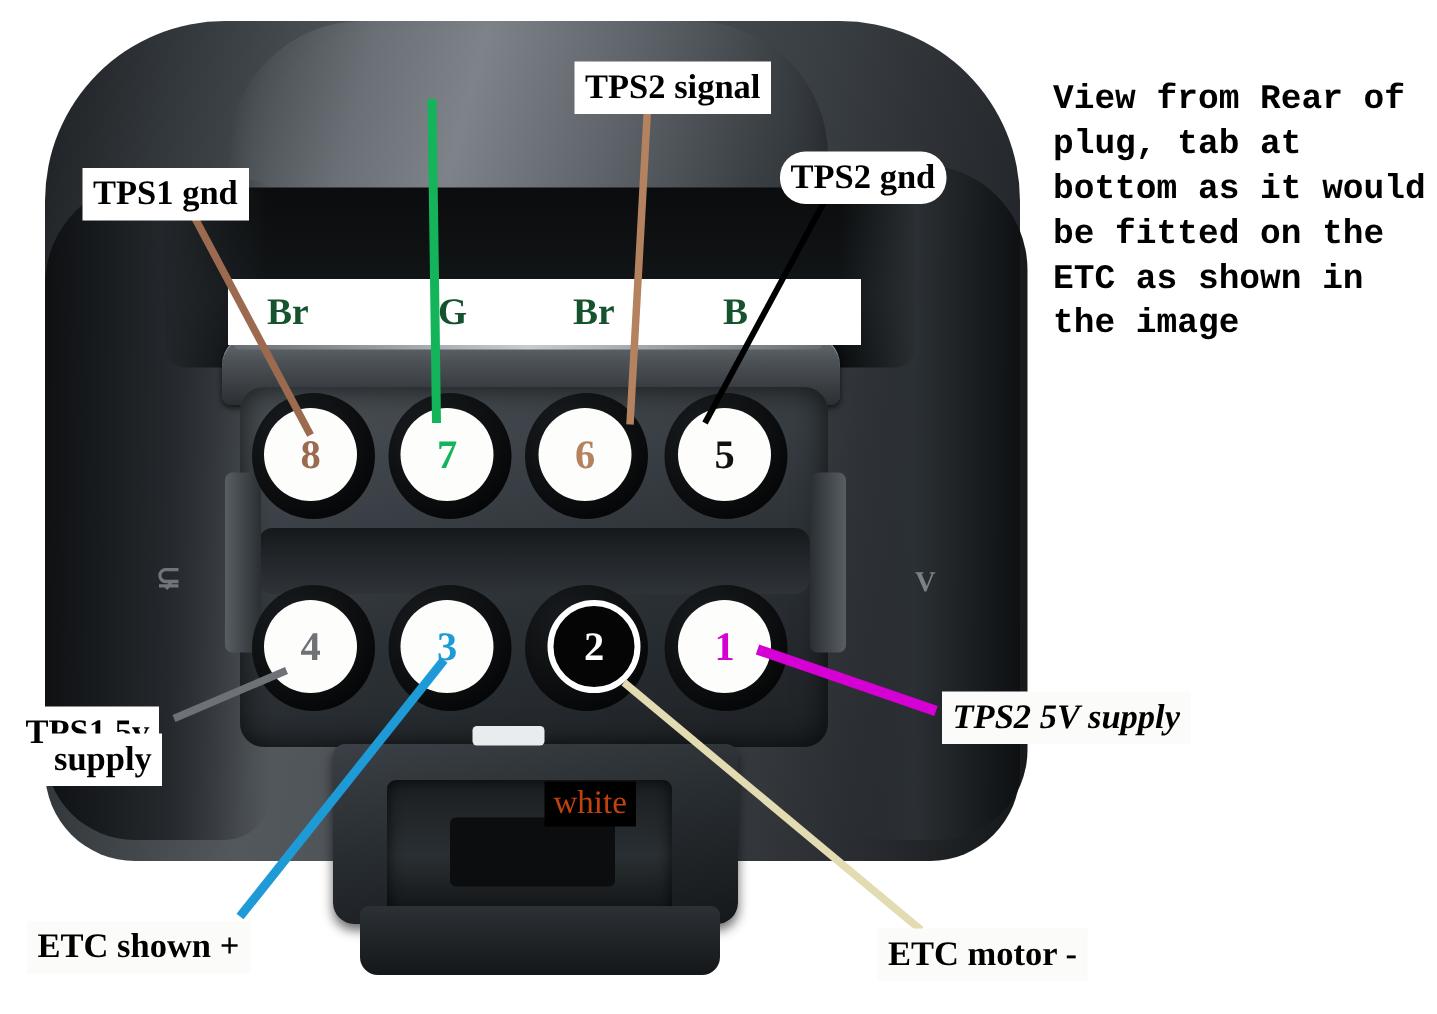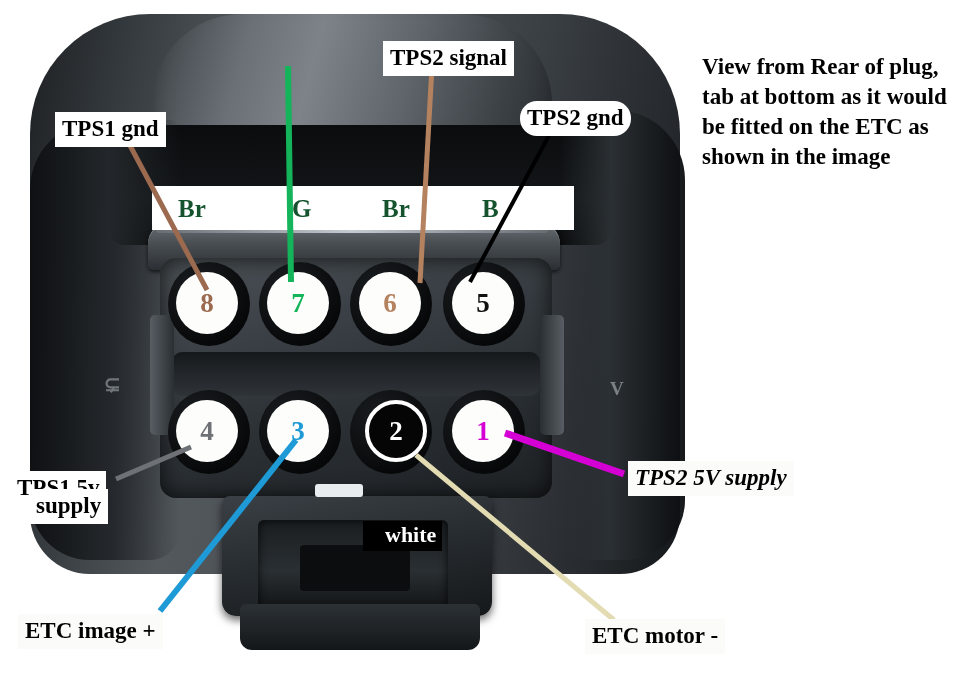--- a/index.html
+++ b/index.html
@@ -121,26 +121,26 @@
     white-space:nowrap;padding:3px 7px;box-sizing:border-box;
   }
   .lbl.nobg{background:#fbfbf9;}
   .band{
     position:absolute;background:#ffffff;color:#14532d;
     font-weight:bold;font-size:25px;
     font-family:"Liberation Serif","DejaVu Serif",serif;
   }
   .band span{position:absolute;top:9px;}
   .blackbox{
-    position:absolute;background:#000;color:#ffffff;font-weight:bold;font-size:22px;
-    font-family:"Liberation Serif","DejaVu Serif",serif;padding:1px 6px 3px 22px;
+    position:absolute;background:#000;color:#c2410c;font-weight:normal;font-size:22px;
+    font-family:"Liberation Serif","DejaVu Serif",serif;padding:1px 6px 3px 6px;
   }
   .note{
     position:absolute;color:#000;font-weight:bold;font-size:23px;line-height:1.30;
-    font-family:Liberation Serif, serif;width:250px;
+    font-family:Liberation Mono, monospace;width:250px;
   }
 </style>
 </head>
 <body>
 
 <div id="stage">
 
   <div class="photo">
     <div class="body-shell"></div>
     <div class="body-top-cap"></div>
@@ -221,21 +221,21 @@
   <div class="lbl" style="left:55px;top:112px;">TPS1 gnd</div>
 
 
   <div class="lbl" style="left:383px;top:41px;">TPS2 signal</div>
 
   <div class="lbl" style="left:520px;top:101px;border-radius:17px;">TPS2 gnd</div>
 
   <div class="lbl" style="left:10px;top:452px;margin-top:19px;">TPS1 5v</div>
   <div class="lbl" style="left:10px;top:489px;margin-left:19px;">supply</div>
 
-  <div class="lbl nobg" style="left:18px;top:614px;">ETC image +</div>
+  <div class="lbl nobg" style="left:18px;top:614px;">ETC shown +</div>
 
   <div class="lbl nobg" style="left:585px;top:619px;">ETC motor  -</div>
 
   <div class="lbl nobg" style="left:628px;top:461px;font-style:italic;">TPS2 5V supply</div>
 
   <div class="note" style="left:702px;top:52px;">View from Rear of plug, tab at bottom as it would be fitted on the ETC as shown in the image</div>
 
 </div>
 
 </body></html>

